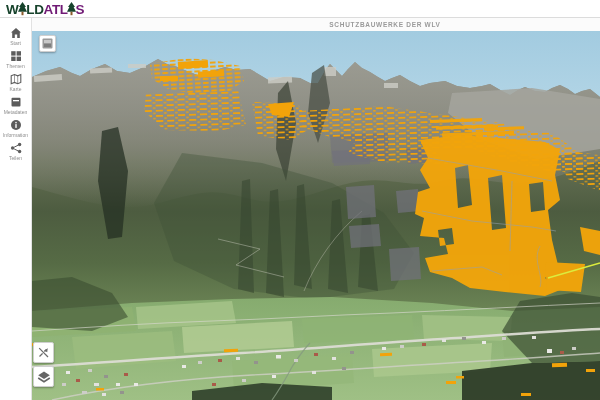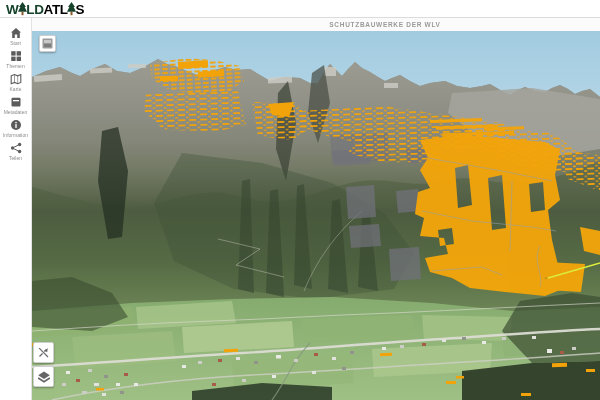--- a/index.html
+++ b/index.html
@@ -3,21 +3,21 @@
 <meta charset="utf-8">
 <style>
   html,body{margin:0;padding:0;width:600px;height:400px;overflow:hidden;background:#fff;
     font-family:"Liberation Sans", sans-serif;}
   .header{position:absolute;top:0;left:0;width:600px;height:18px;background:#fff;
     border-bottom:1px solid #dcdcdc;display:flex;align-items:center;padding-left:6px;
     box-sizing:border-box;z-index:6;}
   .logo{display:flex;align-items:flex-end;font-weight:bold;font-size:13.5px;
     letter-spacing:-0.4px;line-height:13px;cursor:pointer;}
   .logo .dark{color:#17432c}
-  .logo .green{color:#000000}
+  .logo .green{color:#701a75}
   .logo svg{margin:0 -0.5px 0 -0.5px;}
   .titlebar{position:absolute;top:18px;left:32px;width:568px;height:13px;background:#fbfbfb;
     display:flex;align-items:center;justify-content:center;padding-left:138px;
     box-sizing:border-box;z-index:5;}
   .titlebar span{font-size:6.5px;font-weight:700;color:#9a9a9a;letter-spacing:0.7px;}
   .sidebar{position:absolute;top:18px;left:0;width:32px;height:382px;background:#fff;
     border-right:1px solid #e2e2e2;box-sizing:border-box;padding-top:9px;display:flex;
     flex-direction:column;align-items:center;z-index:5;}
   .side-item{width:100%;height:23px;display:flex;flex-direction:column;align-items:center;
     justify-content:flex-start;cursor:pointer;}

